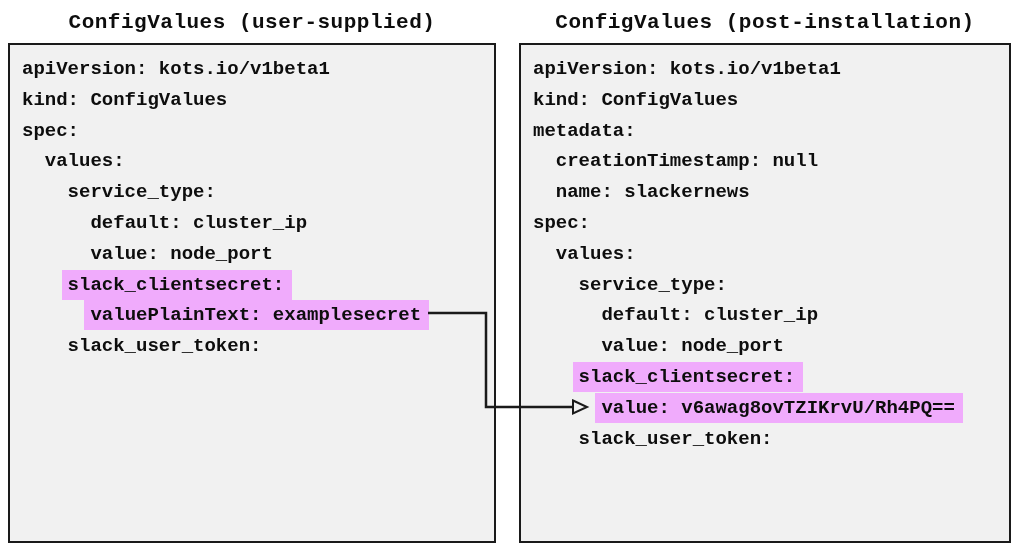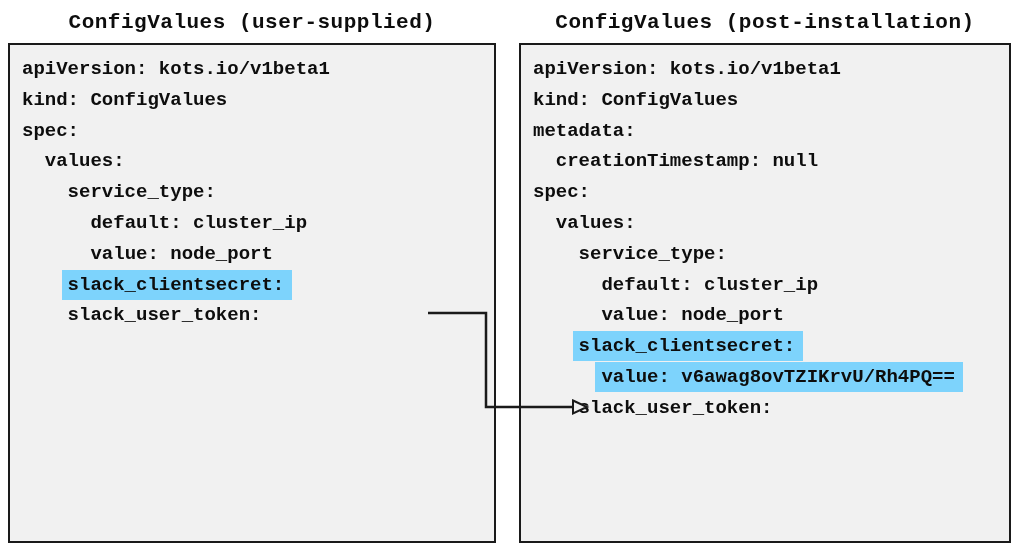--- a/index.html
+++ b/index.html
@@ -45,21 +45,21 @@
 
   .code-line {
     white-space: pre;
     font-family: "Liberation Mono", "DejaVu Sans Mono", monospace;
     font-size: 19px;
     font-weight: bold;
     line-height: 30.8px;
     color: #0d0d0d;
   }
   .code-line .hl {
-    background: #7dd3fc;
+    background: #f0abfc;
     padding: 4px 8px 4px 6px;
     margin-left: -6px;
   }
   .arrow-overlay {
     position: absolute;
     left: 0;
     top: 0;
     pointer-events: none;
   }
 </style>
@@ -74,28 +74,30 @@
 
   <div class="code-box left">
       <div class="code-line"><span></span><span>apiVersion: kots.io/v1beta1</span></div>
       <div class="code-line"><span></span><span>kind: ConfigValues</span></div>
       <div class="code-line"><span></span><span>spec:</span></div>
       <div class="code-line"><span>  </span><span>values:</span></div>
       <div class="code-line"><span>    </span><span>service_type:</span></div>
       <div class="code-line"><span>      </span><span>default: cluster_ip</span></div>
       <div class="code-line"><span>      </span><span>value: node_port</span></div>
       <div class="code-line"><span>    </span><span class="hl">slack_clientsecret:</span></div>
+      <div class="code-line"><span>      </span><span class="hl">valuePlainText: examplesecret</span></div>
       <div class="code-line"><span>    </span><span>slack_user_token:</span></div>
     </div>
 
   <div class="code-box right">
       <div class="code-line"><span></span><span>apiVersion: kots.io/v1beta1</span></div>
       <div class="code-line"><span></span><span>kind: ConfigValues</span></div>
       <div class="code-line"><span></span><span>metadata:</span></div>
       <div class="code-line"><span>  </span><span>creationTimestamp: null</span></div>
+      <div class="code-line"><span>  </span><span>name: slackernews</span></div>
       <div class="code-line"><span></span><span>spec:</span></div>
       <div class="code-line"><span>  </span><span>values:</span></div>
       <div class="code-line"><span>    </span><span>service_type:</span></div>
       <div class="code-line"><span>      </span><span>default: cluster_ip</span></div>
       <div class="code-line"><span>      </span><span>value: node_port</span></div>
       <div class="code-line"><span>    </span><span class="hl">slack_clientsecret:</span></div>
       <div class="code-line"><span>      </span><span class="hl">value: v6awag8ovTZIKrvU/Rh4PQ==</span></div>
       <div class="code-line"><span>    </span><span>slack_user_token:</span></div>
     </div>
 

